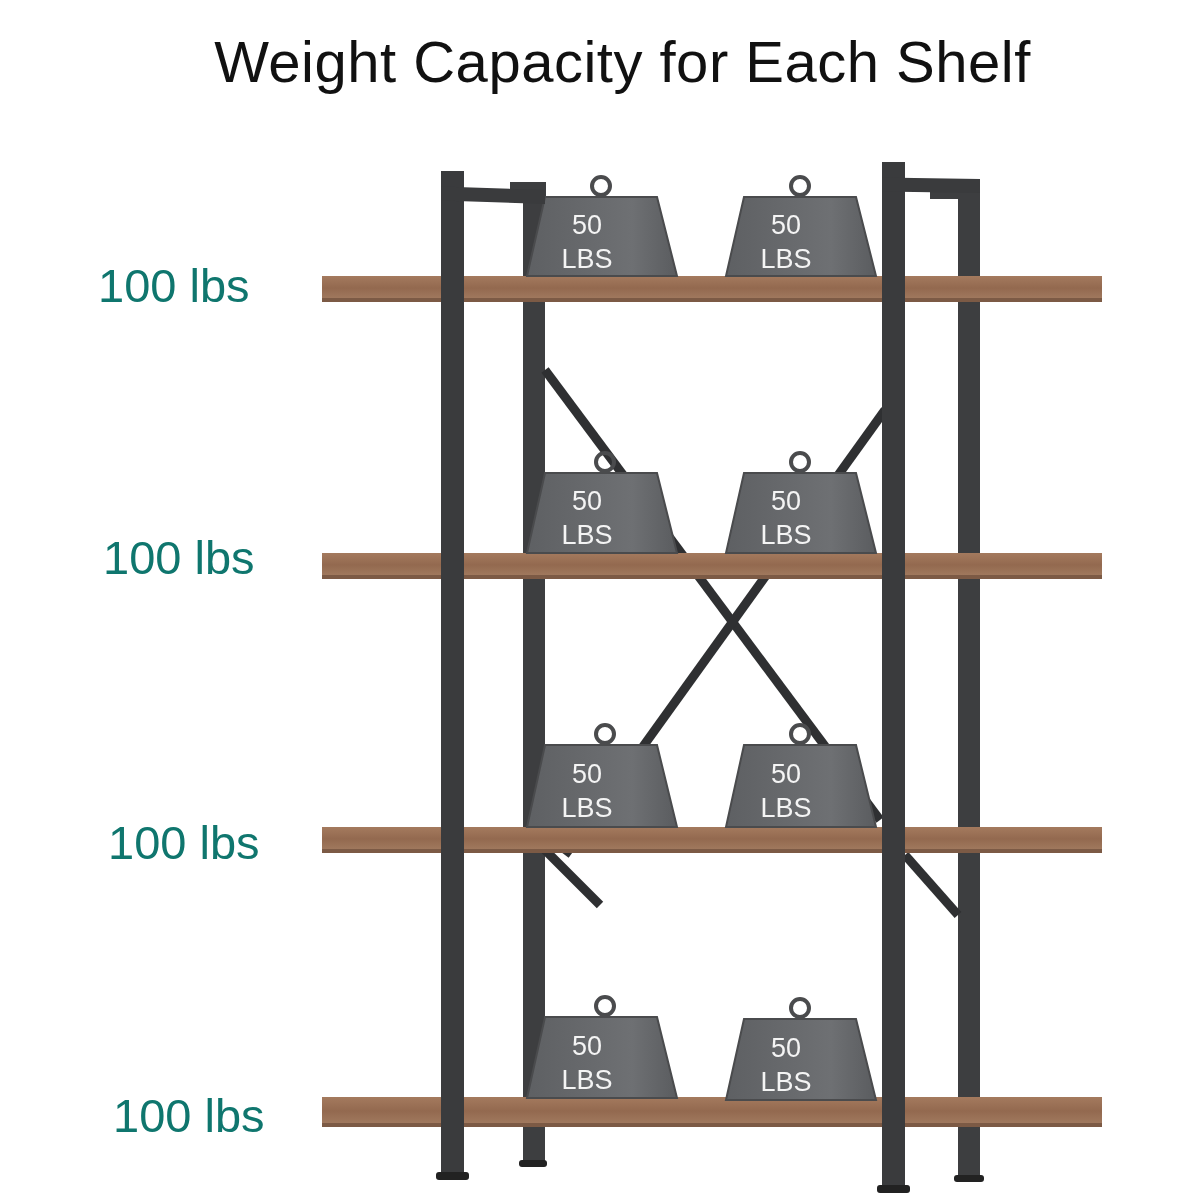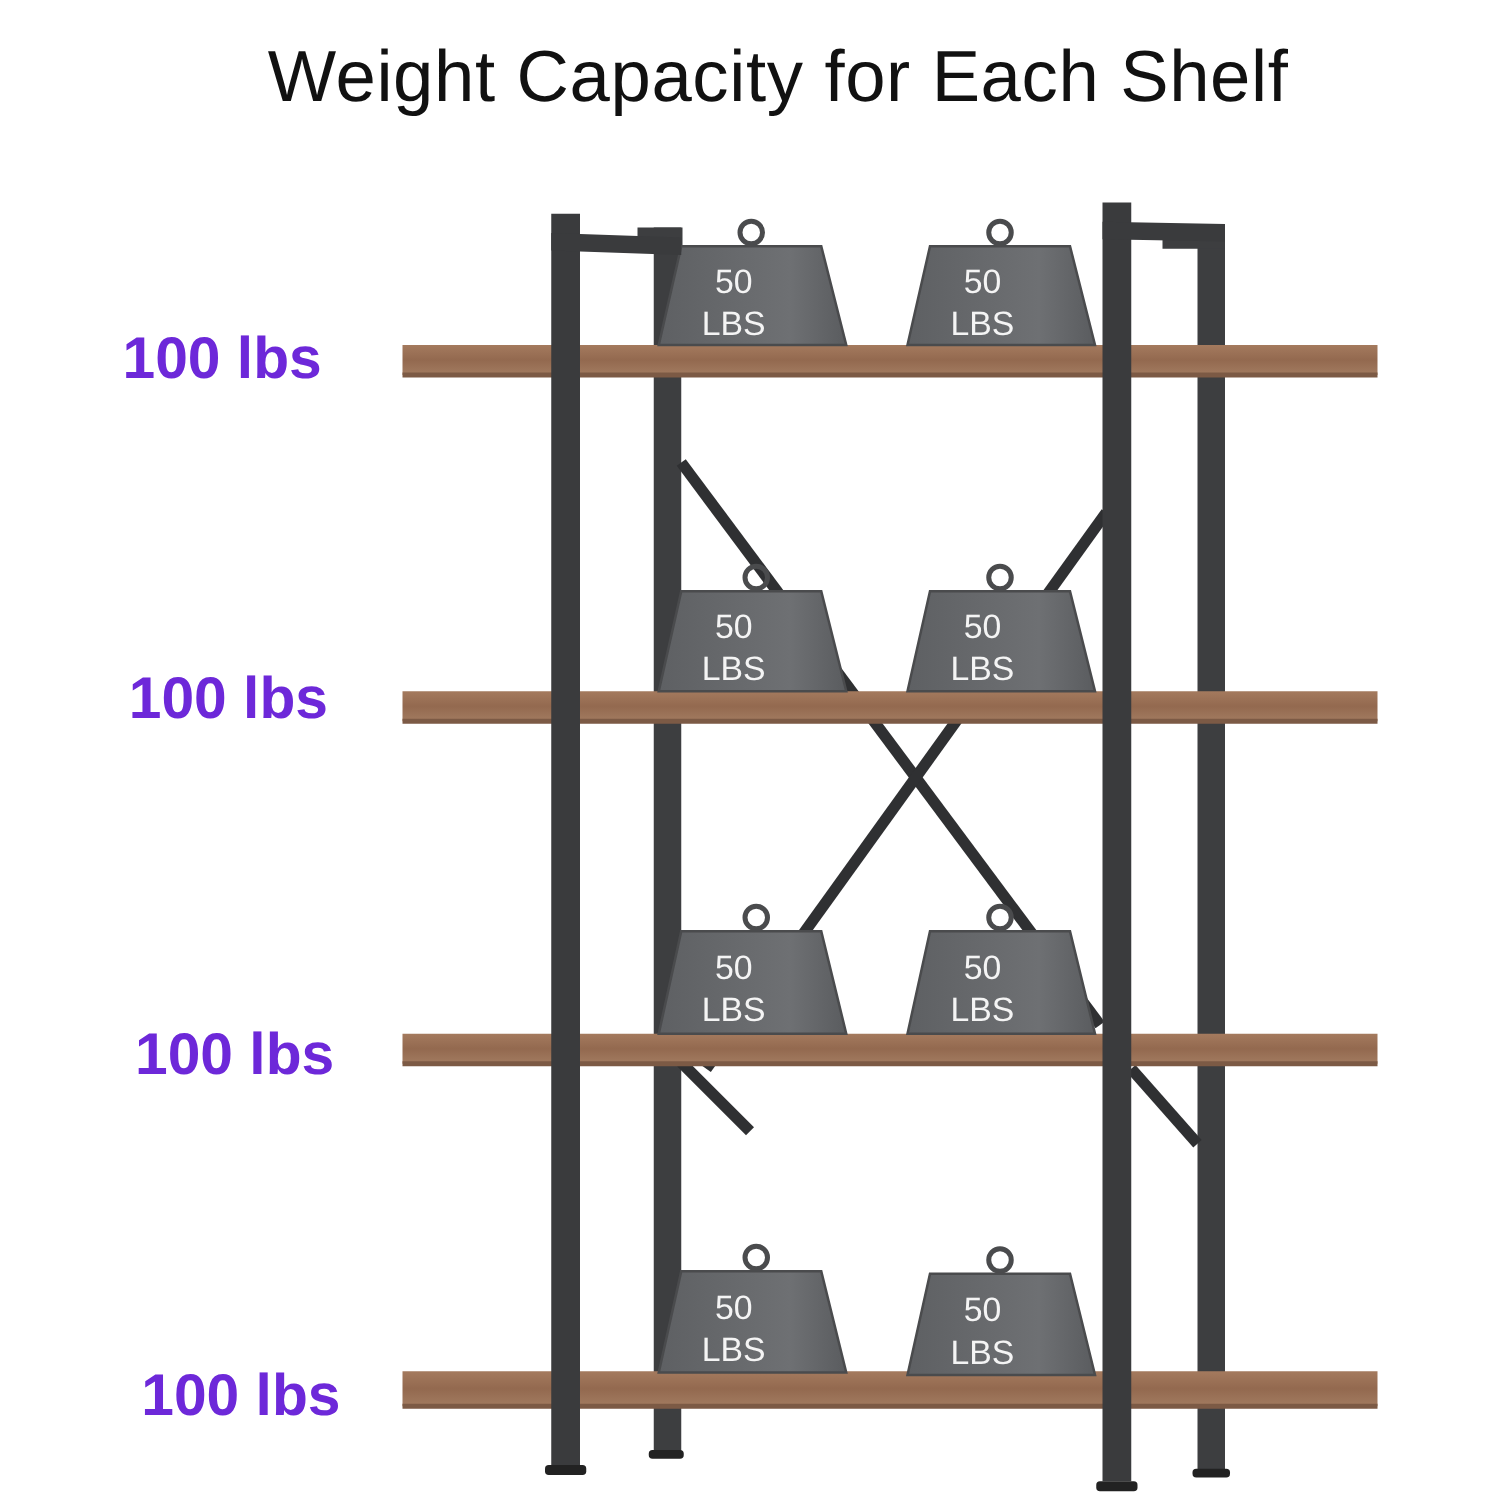--- a/index.html
+++ b/index.html
@@ -1,18 +1,18 @@
 <!DOCTYPE html>
 <html><head>
 <meta charset="utf-8">
 <style>
   html, body { margin:0; padding:0; background:#ffffff; }
   body { width:1200px; height:1200px; position:relative; overflow:hidden; font-family:"Liberation Sans", sans-serif; }
   .title { position:absolute; left:0; top:28px; width:1245px; text-align:center; font-size:58px; color:#111; letter-spacing:0.5px; }
-  .cap { position:absolute; font-size:47px; font-weight:bold; color:#6d28d9; }
+  .cap { position:absolute; font-size:47px; font-weight:normal; color:#0f766e; }
   .scene { position:absolute; left:0; top:0; width:1200px; height:1200px; }
   .weight-label { font-family:"Liberation Sans", sans-serif; fill:#f4f4f4; font-size:27px; text-anchor:middle; }
 </style>
 </head>
 <body>
 
 <div class="title">Weight Capacity for Each Shelf</div>
 
 <div class="cap" style="left:98px; top:258px;">100 lbs</div>
 <div class="cap" style="left:103px; top:530px;">100 lbs</div>

